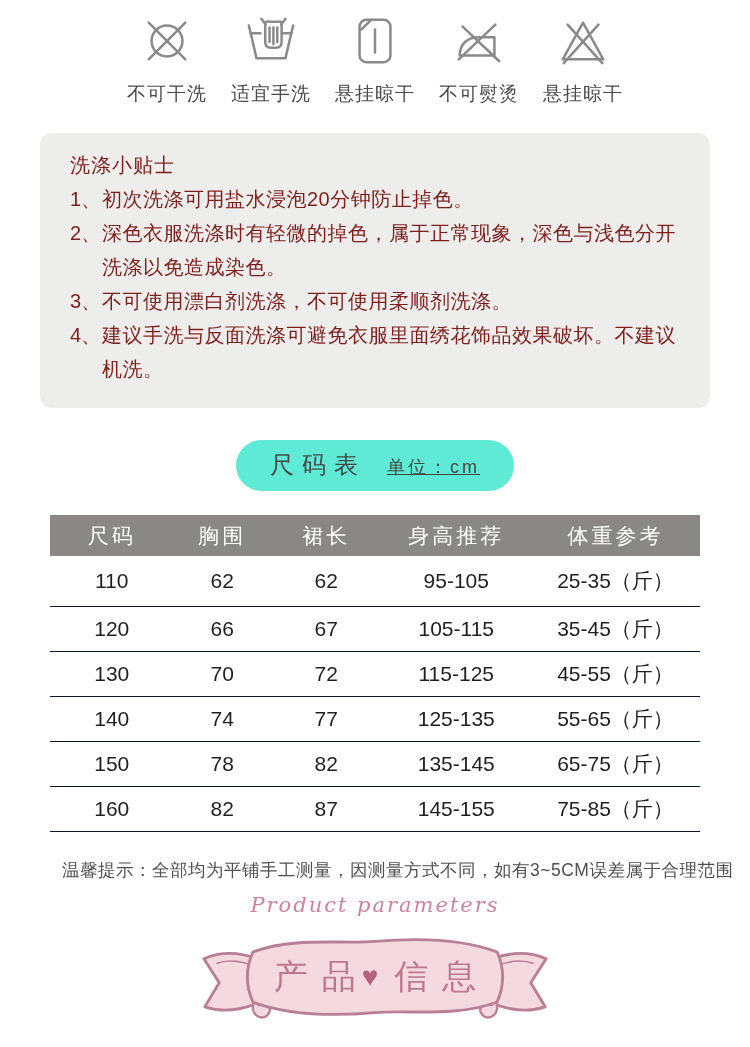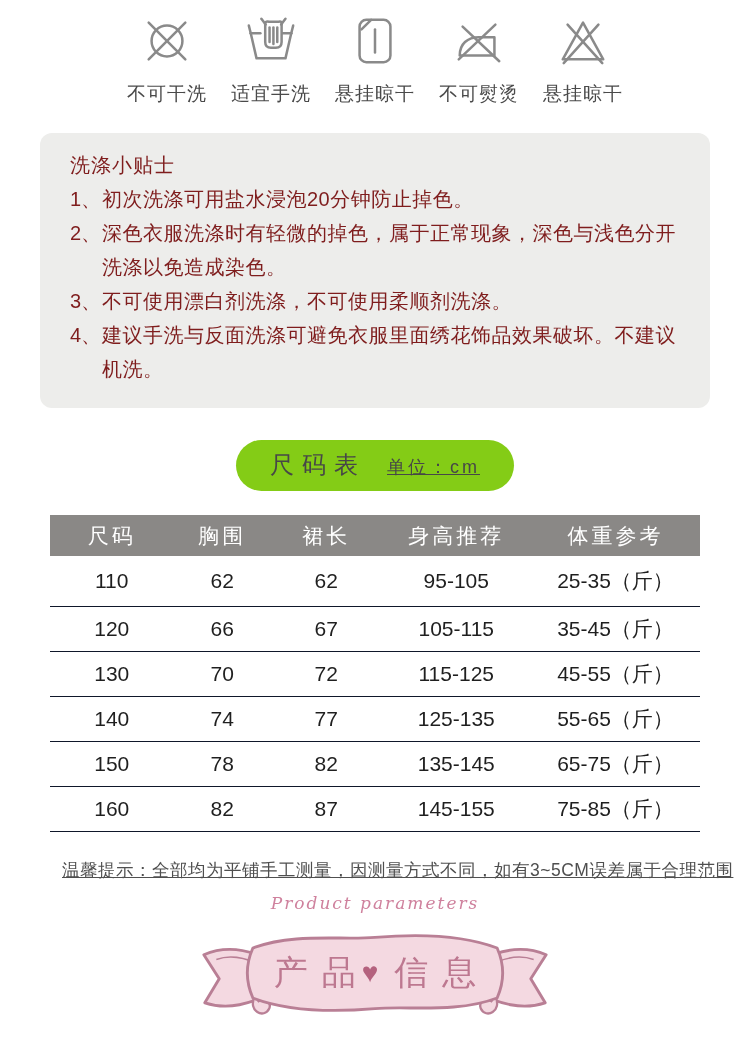--- a/index.html
+++ b/index.html
@@ -59,21 +59,21 @@
     font-size: 20px;
     line-height: 34px;
   }
   .tip-num { width: 32px; flex: 0 0 32px; }
   .tip-text { white-space: pre-line; letter-spacing: 0.5px; }
 
   
   .pill {
     margin: 32px auto 0 auto;
     width: fit-content;
-    background: #84cc16;
+    background: #5eead4;
     border-radius: 26px;
     padding: 9px 34px 10px 34px;
     display: flex;
     align-items: baseline;
     gap: 21px;
   }
   .pill-title {
     font-size: 24px;
     color: #474747;
     letter-spacing: 8px;
@@ -114,35 +114,34 @@
   }
   .size-table tbody tr:first-child td { height: 50px; }
 
   
   .note {
     margin: 26px 0 0 62px;
     font-size: 17.5px;
     color: #4f4f4f;
     letter-spacing: 0.5px;
     white-space: nowrap;
-    text-decoration: underline;
   }
 
   
   .banner {
     position: absolute;
     left: 0;
     top: 893px;
     width: 750px;
     text-align: center;
   }
   .banner-script {
     font-family: "DejaVu Serif", serif;
     font-style: italic;
-    font-size: 17px;
+    font-size: 21px;
     letter-spacing: 2px;
     color: #cf819d;
   }
   .ribbon-wrap {
     position: relative;
     width: 370px;
     margin: 10px auto 0 auto;
     height: 100px;
   }
   .ribbon-wrap svg { display: block; width: 370px; height: 100px; }

